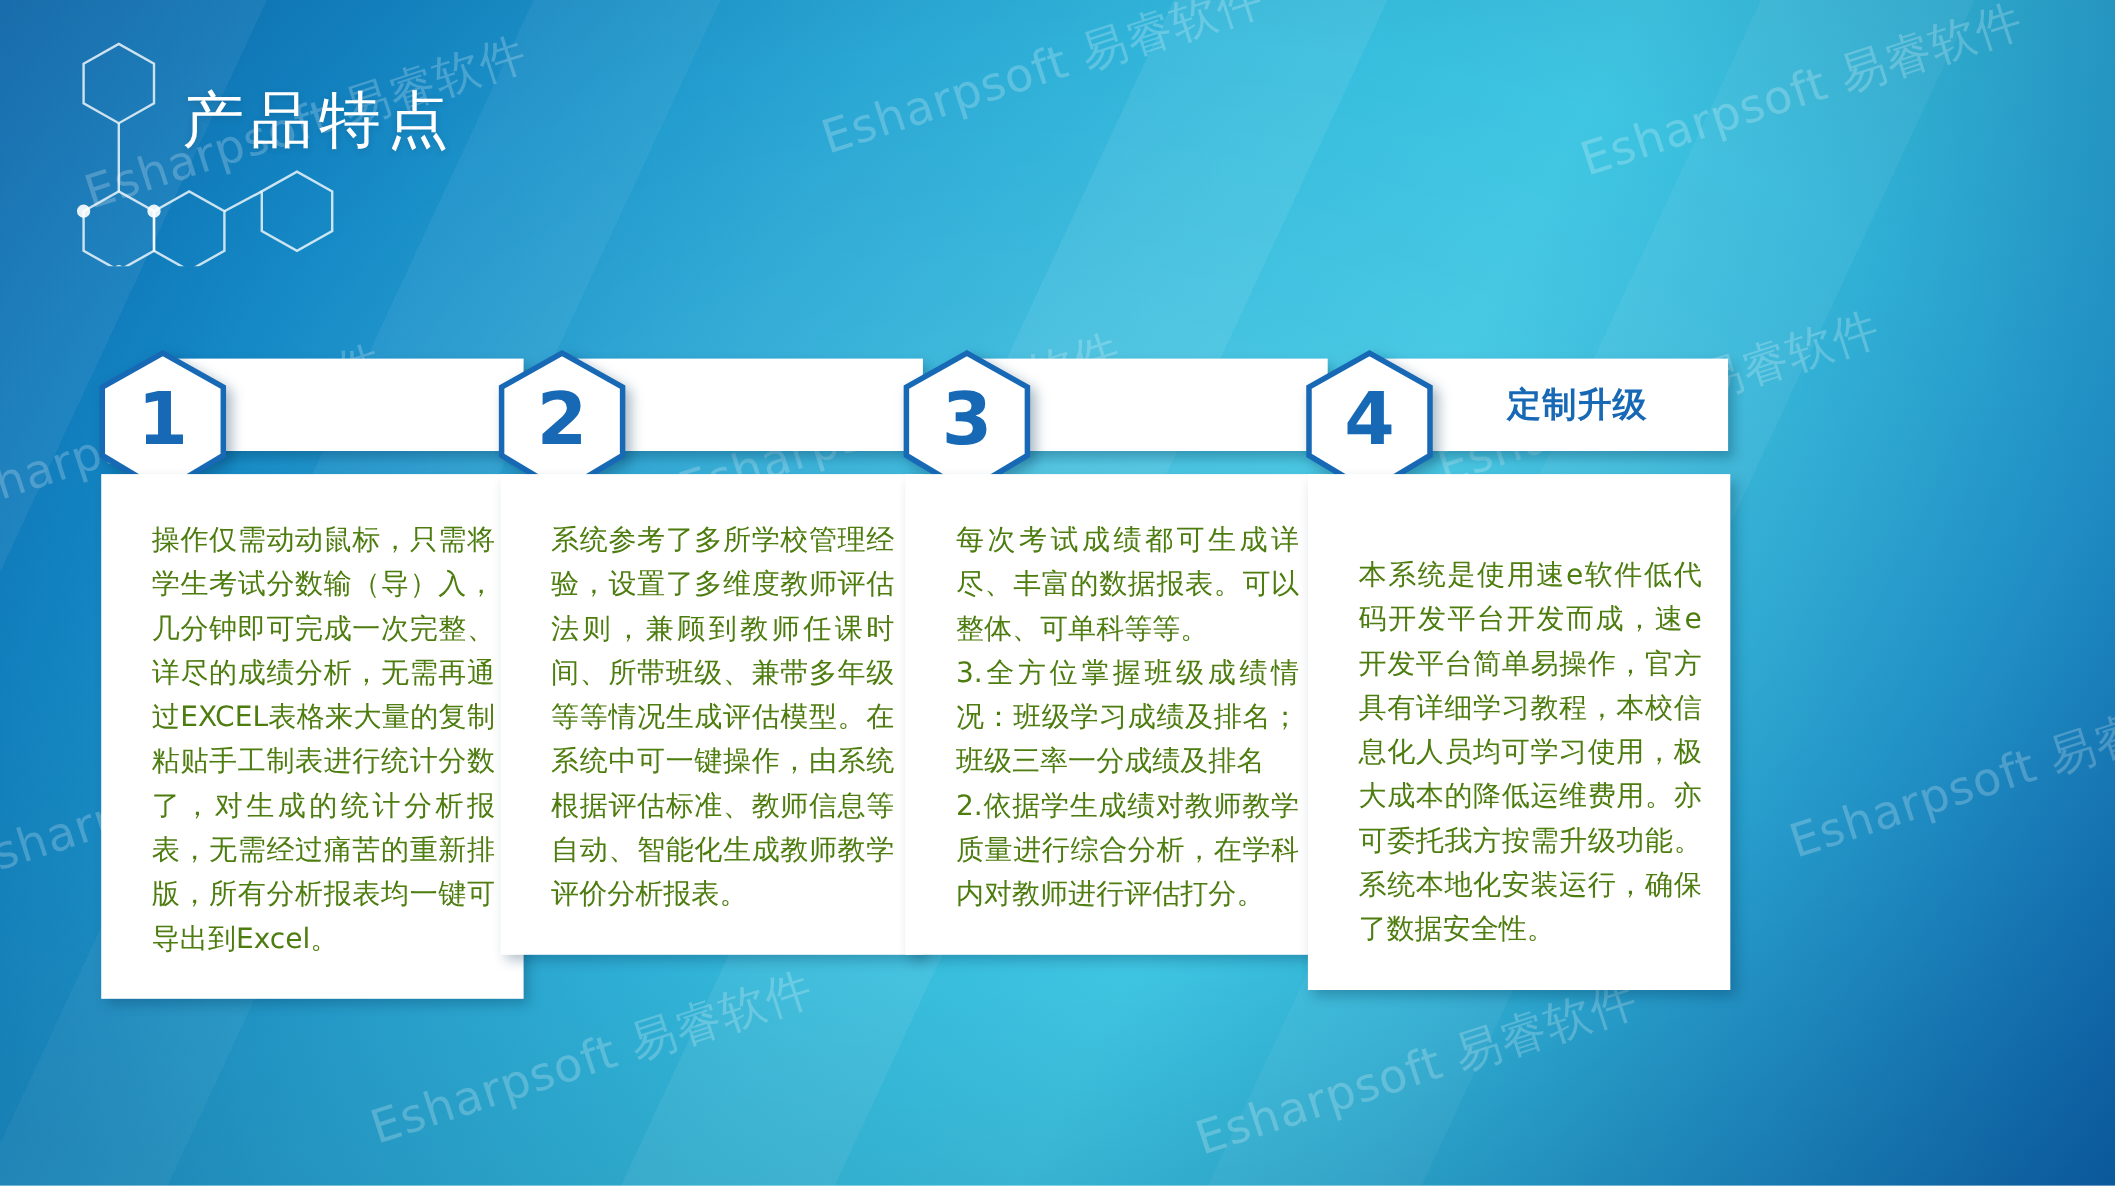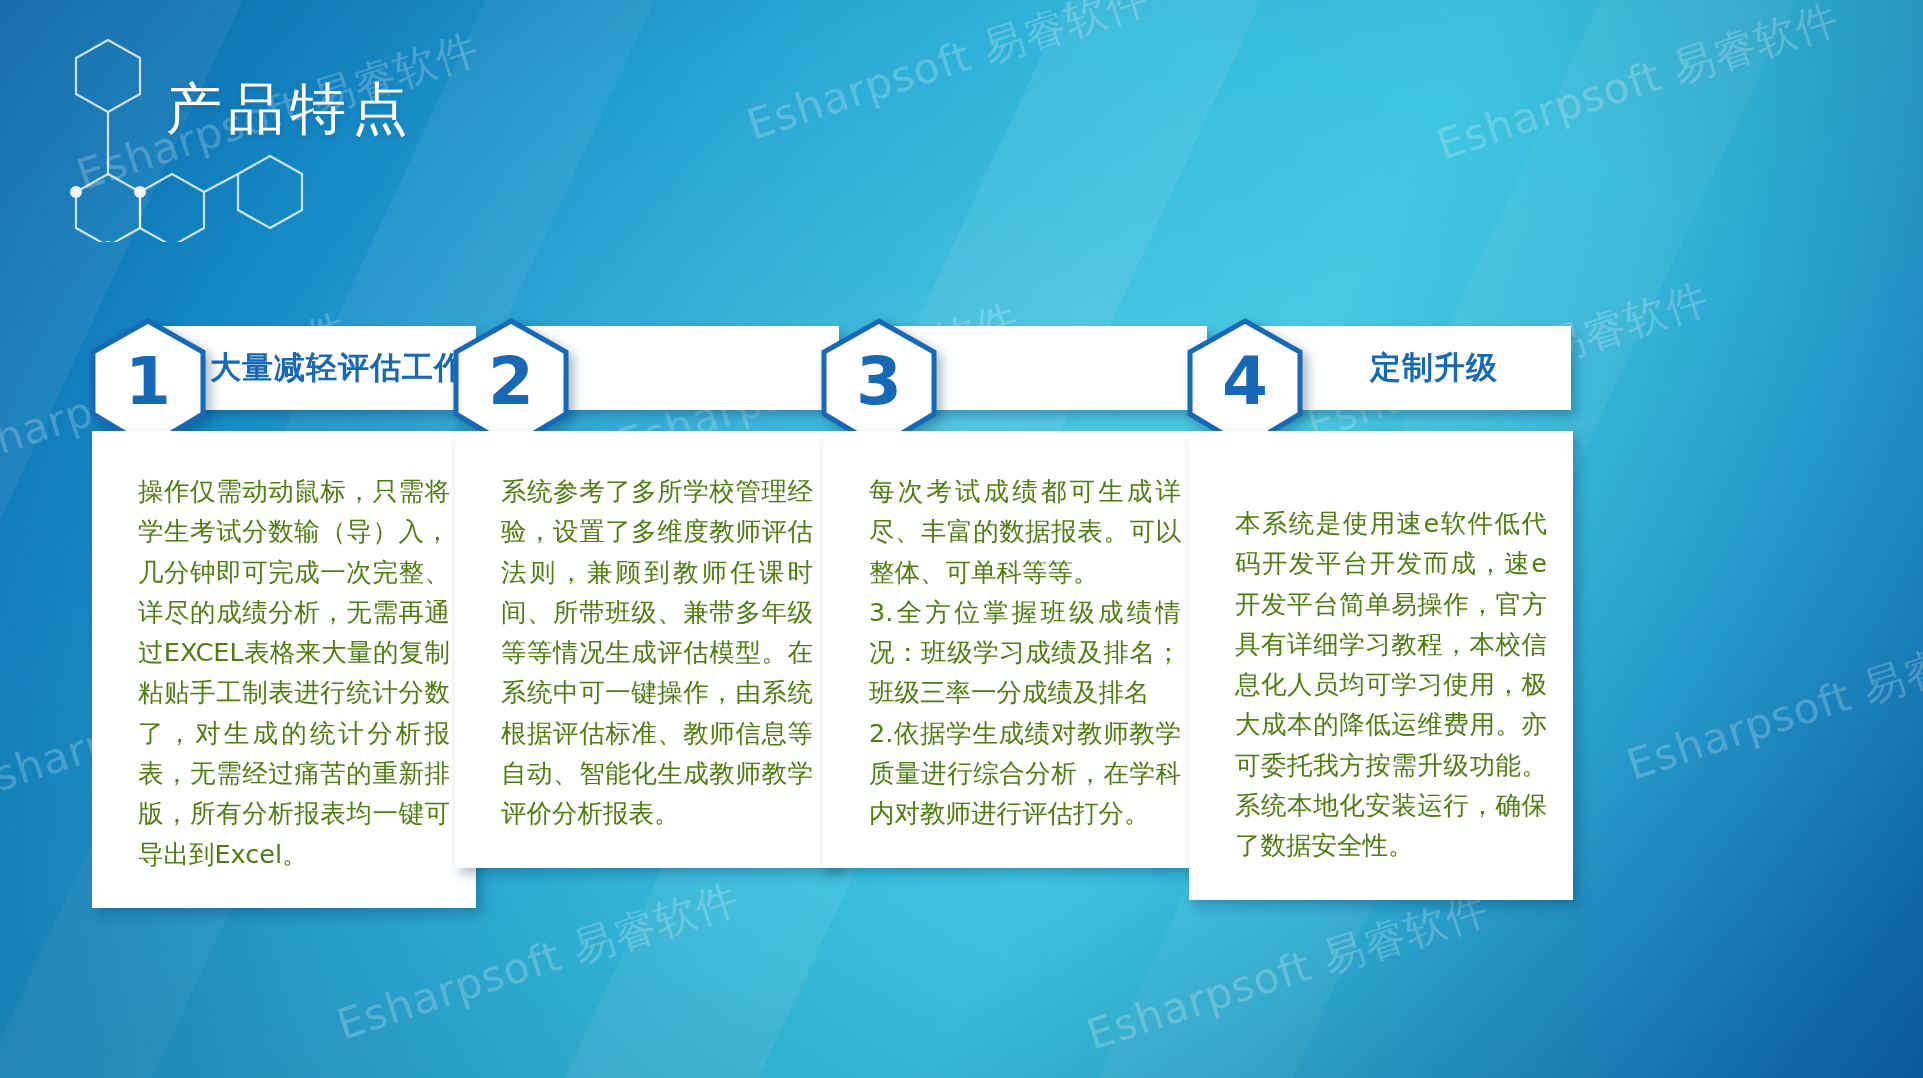--- a/index.html
+++ b/index.html
@@ -177,21 +177,20 @@
     </svg>
   </div>
 
   <div class="page-title">产品特点</div>
 
   <div class="cards">
 
     <div class="card" style="left:88px;">
       <div class="card-head">
         <div class="head-bar"></div>
-        <div class="head-title">大量减轻评估工作</div>
         <div class="hex">
           <svg width="120" height="132" viewBox="0 0 120 132">
             <polygon points="60,3 115,34 115,96 60,129 5,96 5,34" fill="#ffffff" stroke="#1769b5" stroke-width="5"></polygon>
           </svg>
         </div>
         <div class="hex-num">1</div>
       </div>
       <div class="card-body" style="min-height:418px;">
         <p>操作仅需动动鼠标，只需将学生考试分数输（导）入，几分钟即可完成一次完整、详尽的成绩分析，无需再通过EXCEL表格来大量的复制粘贴手工制表进行统计分数了，对生成的统计分析报表，无需经过痛苦的重新排版，所有分析报表均一键可导出到Excel。</p>
       </div>

